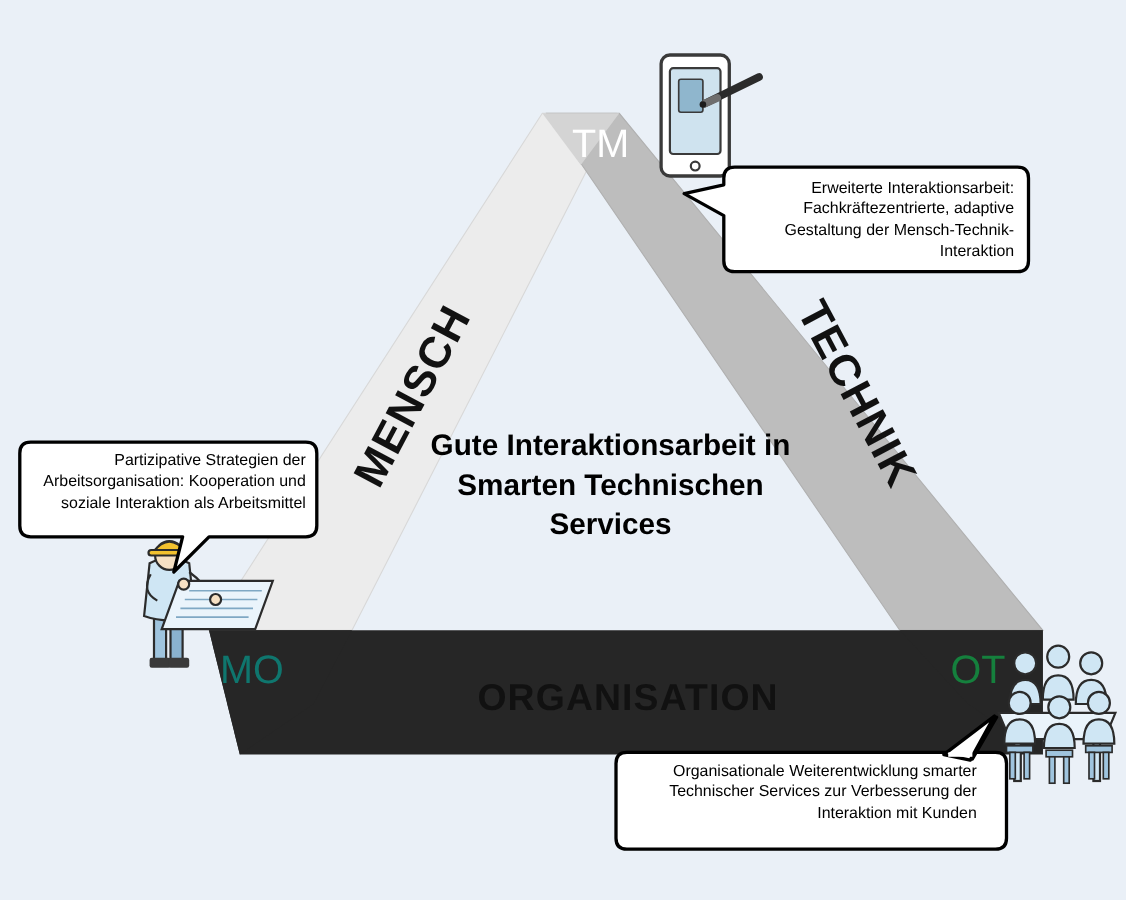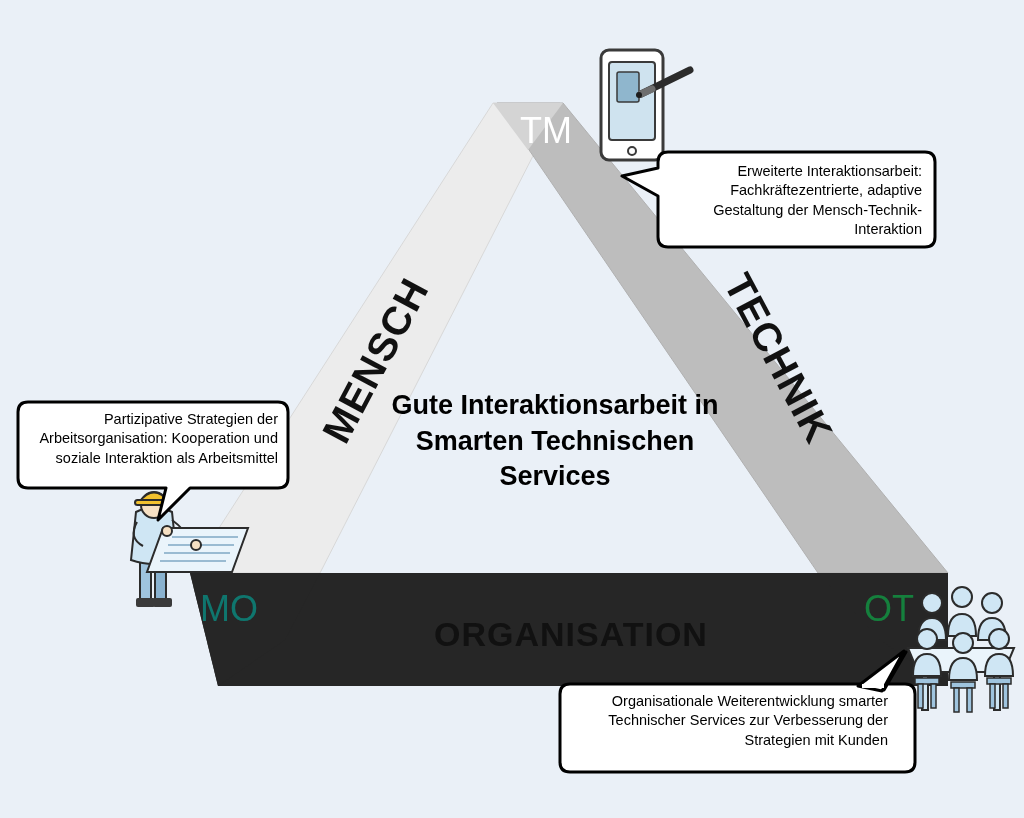--- a/index.html
+++ b/index.html
@@ -263,15 +263,15 @@
              L560,694
              q0,-10 10,-10 z
              M862,684 L906,652 L884,690 z" fill="#ffffff" stroke="#000000" stroke-width="3" stroke-linejoin="round"></path>
 
     <path d="M858,686 L904,651 L882,691 z" fill="#ffffff" stroke="#000000" stroke-width="3" stroke-linejoin="round"></path>
     <line x1="862" y1="686" x2="884" y2="686" stroke="#ffffff" stroke-width="4"></line>
   </svg>
 
   <div class="bubble-text" id="bubble-text-1">Erweiterte Interaktionsarbeit: Fachkräftezentrierte, adaptive Gestaltung der Mensch-Technik-Interaktion</div>
   <div class="bubble-text" id="bubble-text-2">Partizipative Strategien der Arbeitsorganisation: Kooperation und soziale Interaktion als Arbeitsmittel</div>
-  <div class="bubble-text" id="bubble-text-3">Organisationale Weiterentwicklung smarter Technischer Services zur Verbesserung der Strategien mit Kunden</div>
+  <div class="bubble-text" id="bubble-text-3">Organisationale Weiterentwicklung smarter Technischer Services zur Verbesserung der Interaktion mit Kunden</div>
 
 </div>
 
 </body></html>

